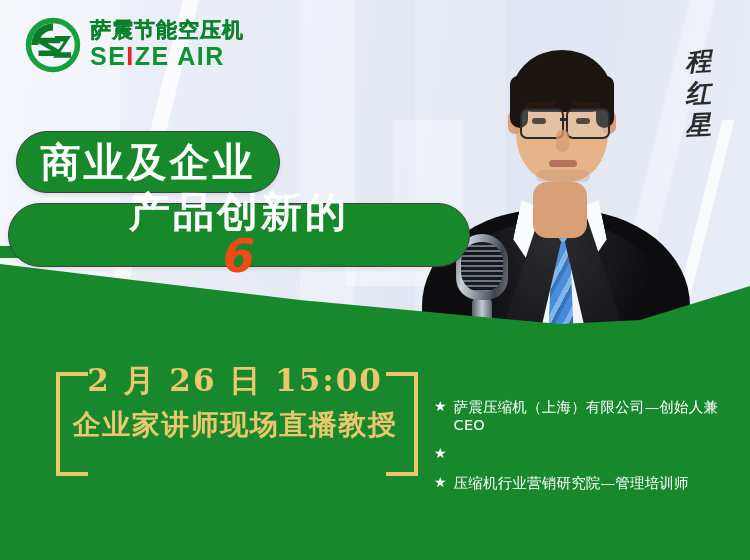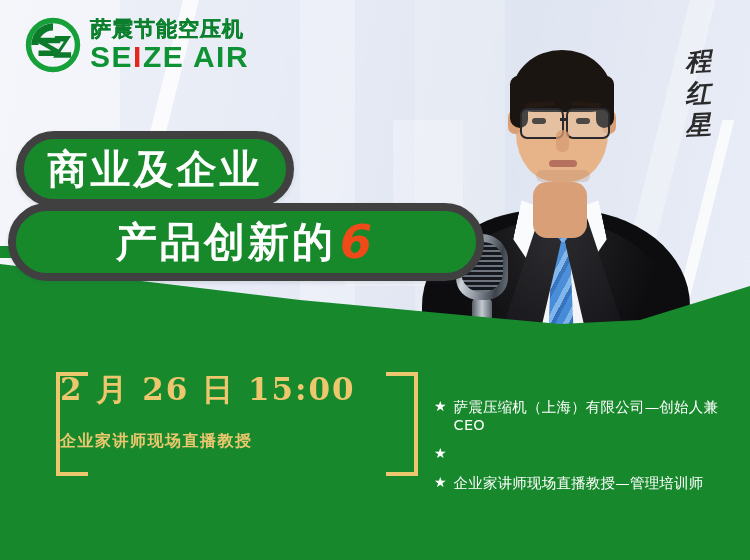--- a/index.html
+++ b/index.html
@@ -81,52 +81,52 @@
   .mic-stand{position:absolute;left:73px;top:306px;width:10px;height:80px;
     background:linear-gradient(90deg,#6a717a,#d2d8df,#636a73);}
 
   
   .green-block{position:absolute;left:0;top:258px;width:750px;height:302px;background:#17892c;
     clip-path:polygon(0 6px,300px 42px,560px 66px,640px 62px,750px 28px,750px 302px,0 302px);}
   .green-strip{position:absolute;left:0;top:246px;width:750px;height:12px;background:#17892c;
     clip-path:polygon(0 0,460px 0,460px 12px,0 12px);}
 
   
-  .pill{position:absolute;background:#18892b;border:8px solid #404040;border-radius:40px;
+  .pill{position:absolute;background:#18892b;border:1px solid #404040;border-radius:40px;
     box-shadow:0 2px 4px rgba(40,60,90,.12);display:flex;align-items:center;justify-content:center;}
   .pill span{color:#ffffff;font-weight:700;letter-spacing:3px;line-height:1;
     font-family:"DejaVu Sans","Liberation Sans",sans-serif;}
   .pill-1{left:16px;top:131px;width:262px;height:60px;}
   .pill-1 span{font-size:40px;}
-  .pill-2{left:8px;top:203px;width:460px;height:62px;}
+  .pill-2{left:8px;top:203px;width:460px;height:62px;flex-direction:column;}
   .pill-2 span{font-size:41px;}
   .pill-2 .num6{color:#ef4a18;font-size:46px;font-style:italic;font-weight:800;
     padding:0 4px;letter-spacing:0;}
 
   
   .logo{position:absolute;left:24px;top:16px;display:flex;align-items:center;gap:8px;}
   .logo-mark{width:58px;height:58px;}
   .logo-text{display:flex;flex-direction:column;gap:1px;}
   .logo-cn{font-size:21px;font-weight:700;color:#12a23a;letter-spacing:1px;line-height:1.05;
-    -webkit-text-stroke:.4px #0b7d2c;font-family:Liberation Serif, serif;}
-  .logo-en{font-size:30px;font-weight:800;color:#0f9234;letter-spacing:1.5px;line-height:1;
+    -webkit-text-stroke:.4px #0b7d2c;font-family:Liberation Mono, monospace;}
+  .logo-en{font-size:25px;font-weight:800;color:#0f9234;letter-spacing:1.5px;line-height:1;
     font-family:"Liberation Sans",sans-serif;}
   .logo-en .redi{color:#e3261f;}
 
   
   .vname{position:absolute;left:676px;top:48px;width:44px;
     display:flex;flex-direction:column;align-items:center;gap:6px;}
   .vname span{font-size:26px;color:#2b2b2b;font-weight:700;line-height:1;font-style:italic;
     font-family:"DejaVu Serif","Liberation Serif",serif;transform:rotate(-3deg);}
 
   
-  .date-block{position:absolute;left:60px;top:372px;width:350px;}
+  .date-block{position:absolute;left:60px;top:363px;width:350px;text-align:center;}
   .date-line{color:#ecc76e;font-size:31px;font-weight:700;letter-spacing:2px;line-height:1.1;
     font-family:"DejaVu Serif","Liberation Serif",serif;}
-  .sub-line{color:#ecc76e;font-size:16px;font-weight:700;letter-spacing:1.5px;margin-top:25px;
+  .sub-line{color:#ecc76e;font-size:28px;font-weight:700;letter-spacing:1.5px;margin-top:9px;
     font-family:"DejaVu Serif","Liberation Serif",serif;}
   .big-line{color:#ecc76e;font-size:33px;font-weight:700;letter-spacing:2px;margin-top:7px;
     font-family:"DejaVu Serif","Liberation Serif",serif;
     text-shadow:1px 1px 0 #b8913f;}
   .brk{position:absolute;border-color:#ecc76e;border-style:solid;width:28px;height:96px;}
   .brk-l{left:56px;top:372px;border-width:4px 0 4px 4px;}
   .brk-r{left:386px;top:372px;border-width:4px 4px 4px 0;}
 
   
   .bullets{position:absolute;left:434px;top:398px;width:300px;}
@@ -223,17 +223,17 @@
   <div class="bullets">
     <div class="bullet">
       <span class="star">★</span>
       <span class="btext">萨震压缩机（上海）有限公司—创始人兼CEO</span>
     </div>
     <div class="bullet">
       <span class="star">★</span>
     </div>
     <div class="bullet">
       <span class="star">★</span>
-      <span class="btext">企业家讲师现场直播教授—管理培训师</span>
+      <span class="btext">压缩机行业营销研究院—管理培训师</span>
     </div>
   </div>
 
 </div>
 
 </body></html>

